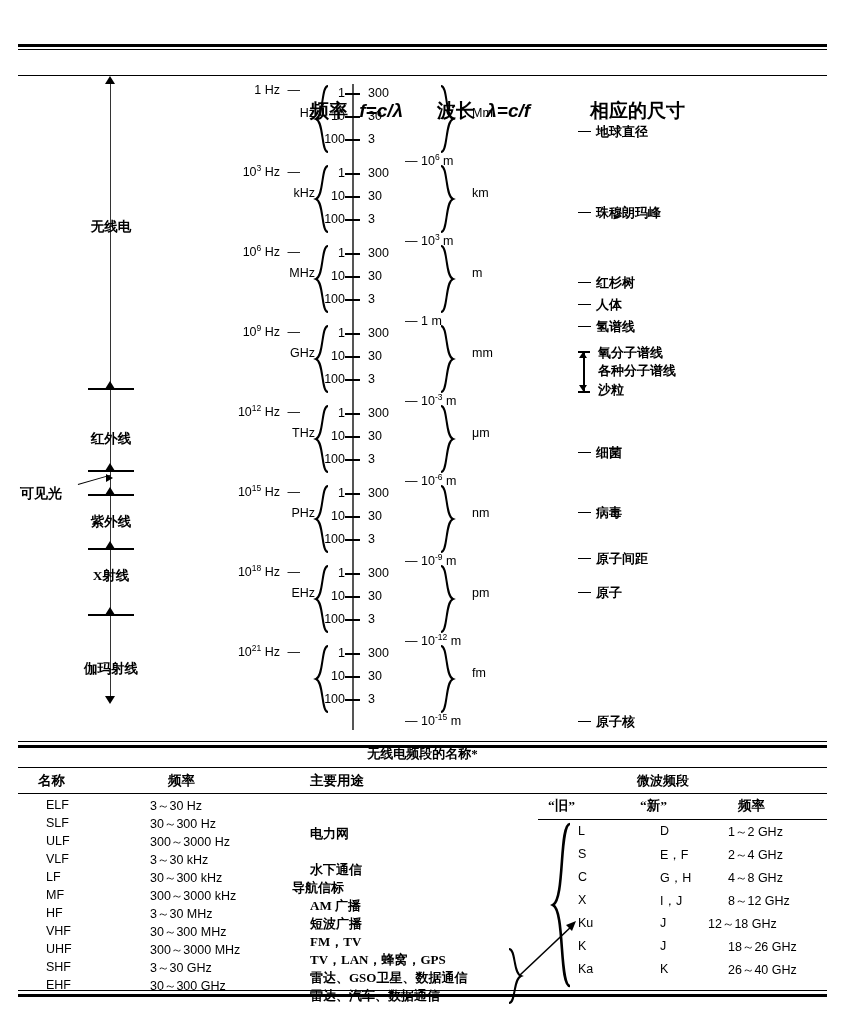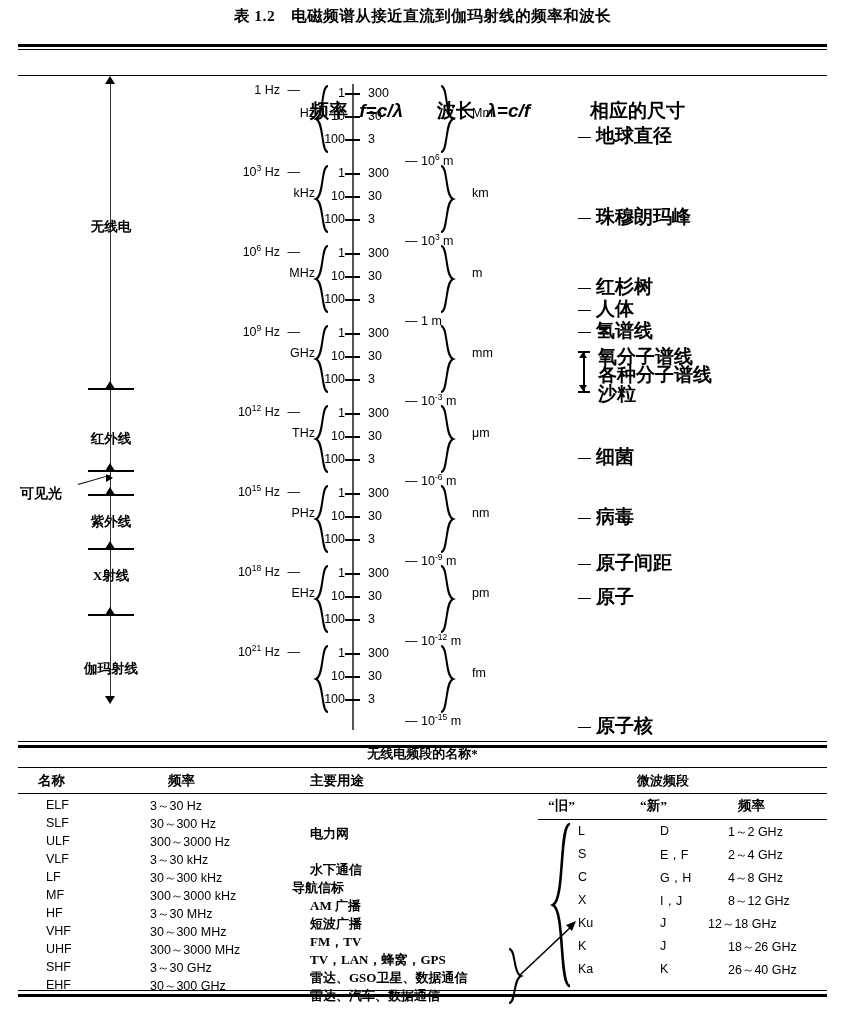--- a/index.html
+++ b/index.html
@@ -154,21 +154,21 @@
     white-space: nowrap;
   }
   sup { font-size: 8.5px; vertical-align: super; }
 
   
   .size-ref {
     position: absolute;
     left: 578px;
     font-family: Liberation Serif, serif;
     font-weight: bold;
-    font-size: 19px;
+    font-size: 13px;
     white-space: nowrap;
   }
   .size-ref .dash {
     display: inline-block;
     width: 13px;
     border-top: 1.6px solid #000;
     vertical-align: 4px;
     margin-right: 5px;
   }
   #size-bracket {
@@ -271,21 +271,20 @@
     white-space: nowrap;
   }
   #footnote .star { font-size: 9px; vertical-align: super; }
   .brace-svg { position: absolute; }
 </style>
 </head>
 <body>
 
 <div class="page">
 
-  <div id="title">表 1.2　电磁频谱从接近直流到伽玛射线的频率和波长</div>
 
   <div class="rule thick" style="top:44px"></div>
   <div class="rule thin" style="top:49px"></div>
   <div class="rule thin" style="top:75px"></div>
 
   <div class="colhead" style="left:310px; top:55px">
     <span>频率</span>
     <span style="margin-left:6px;font-style:italic">f=c/λ</span>
   </div>
   <div class="colhead" style="left:437px; top:55px">

